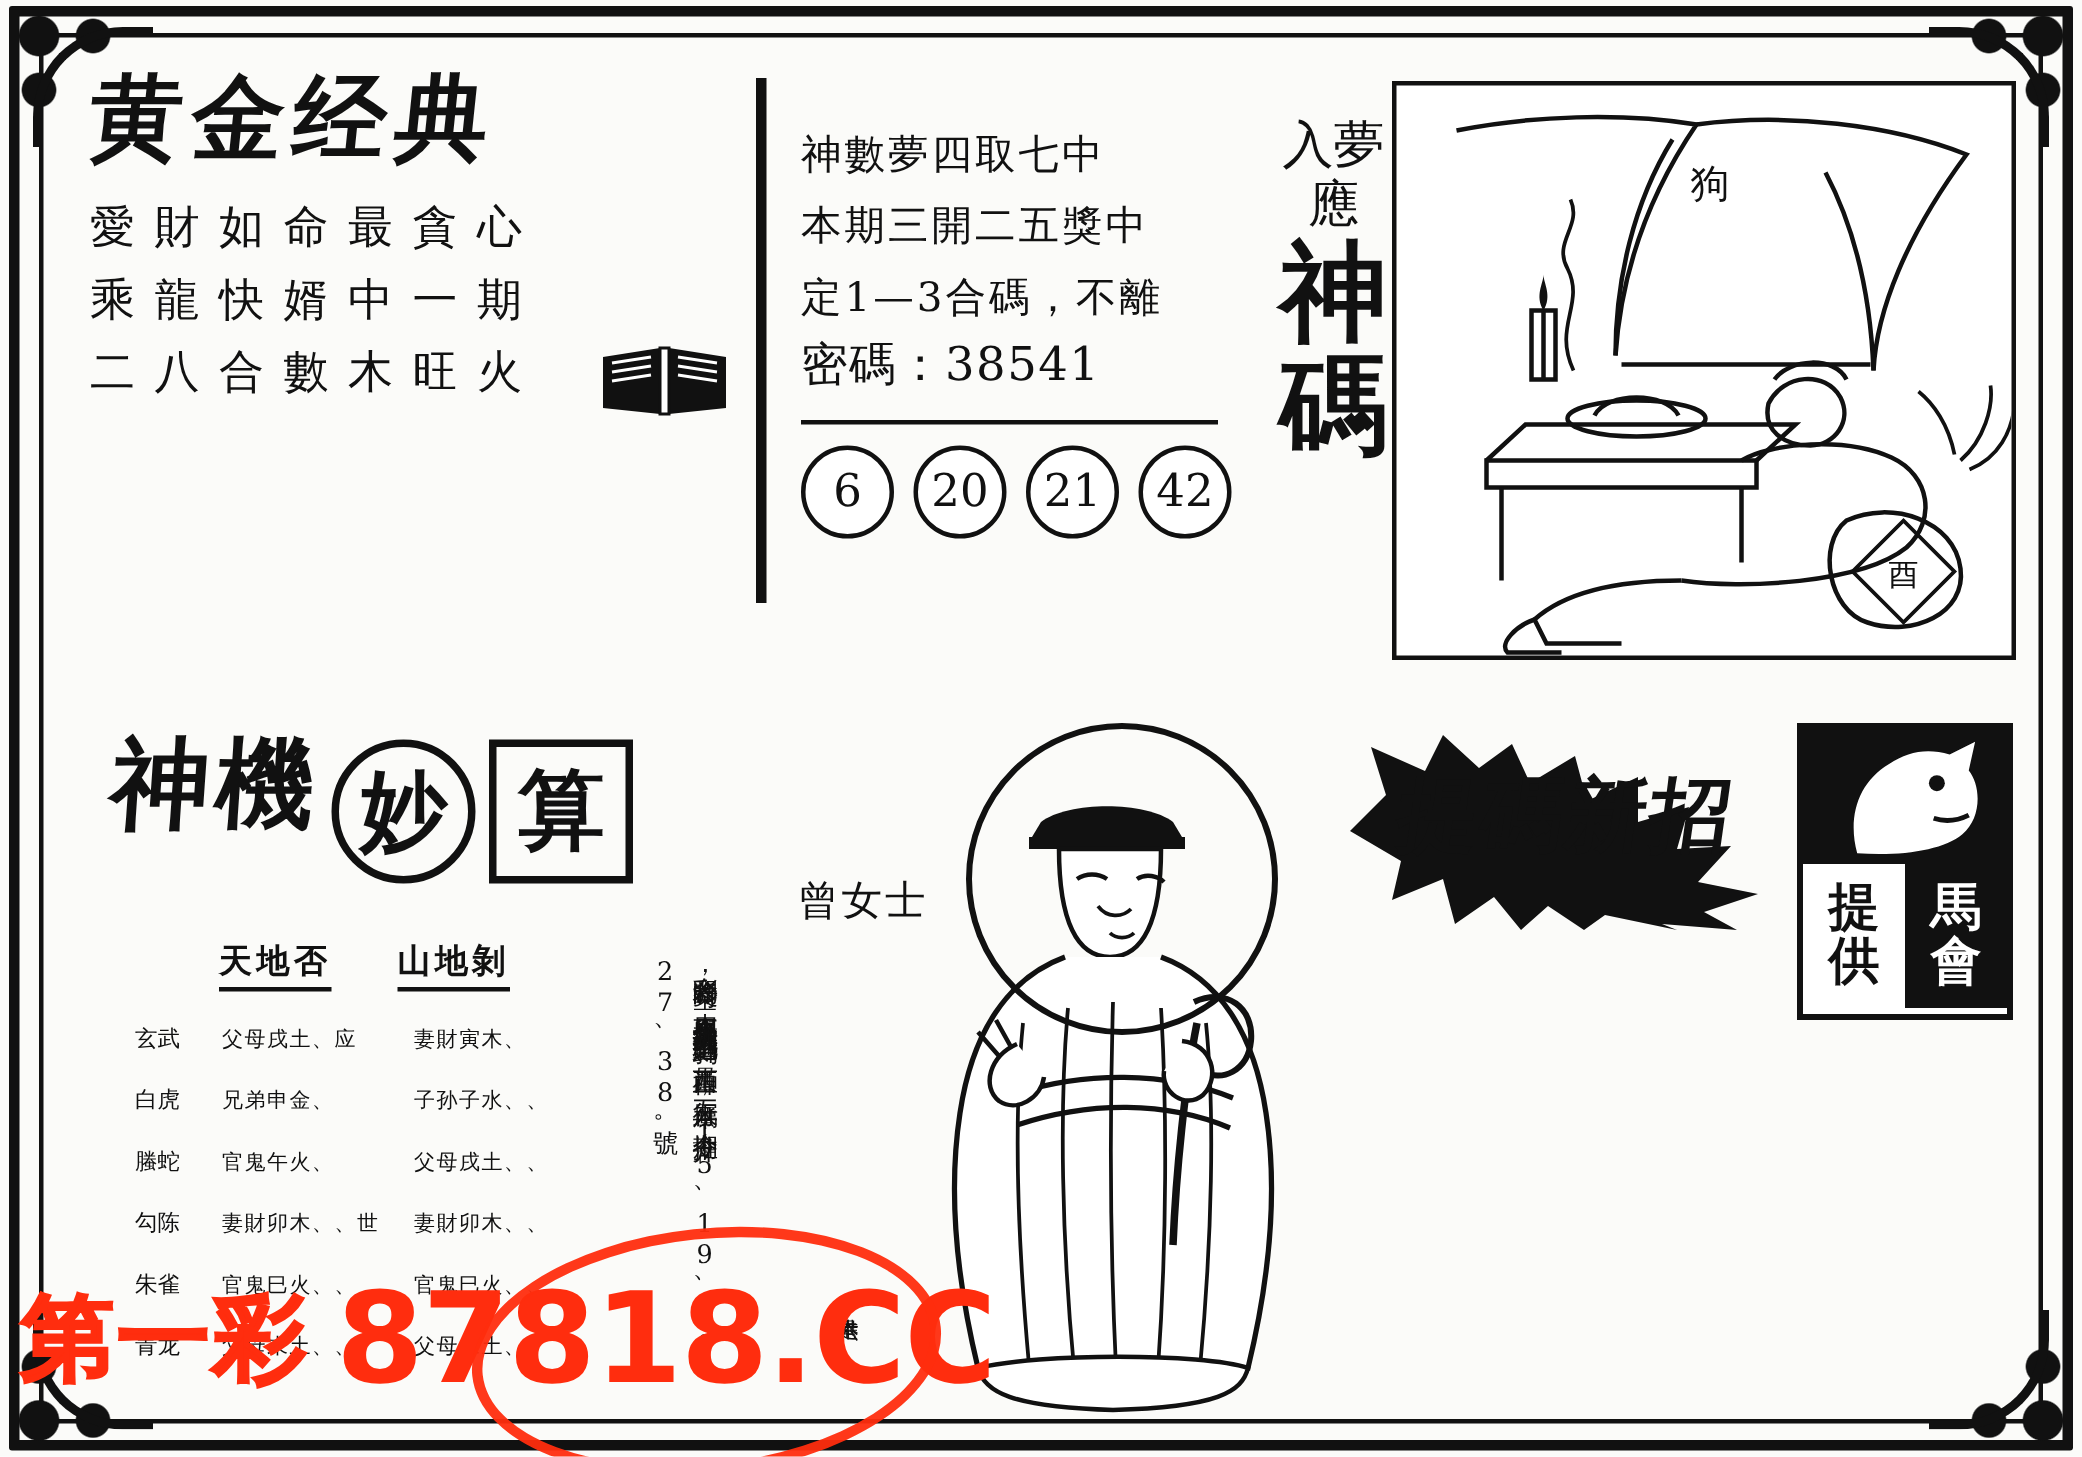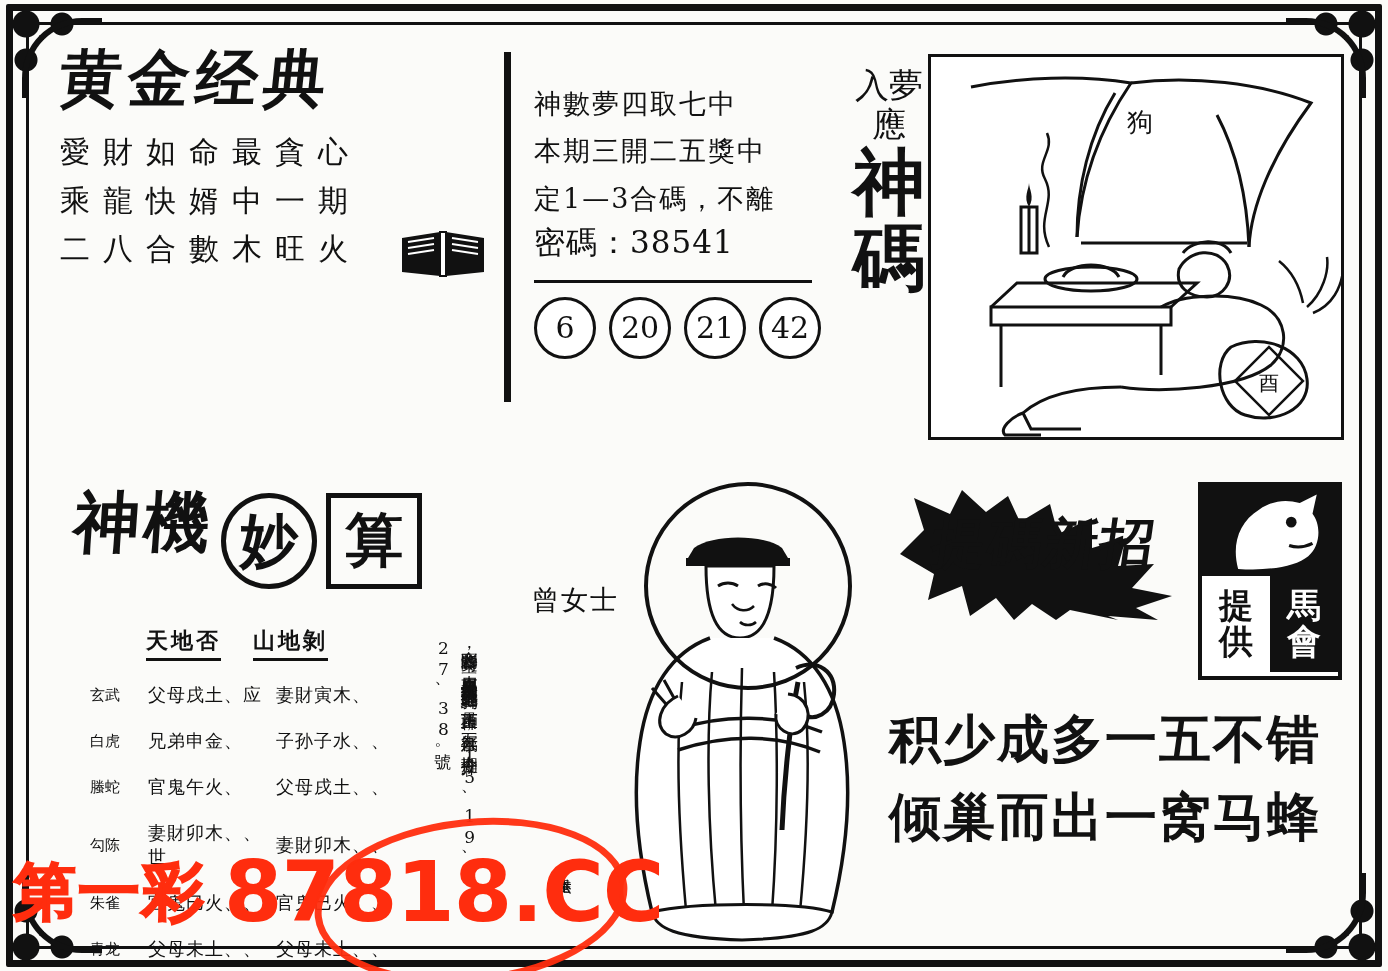--- a/index.html
+++ b/index.html
@@ -89,21 +89,21 @@
   .balls{display:flex;gap:13px;}
   .ball{
     width:56px;height:56px;border:3px solid #111;border-radius:50%;
     display:flex;align-items:center;justify-content:center;
     font-family:"DejaVu Serif","Liberation Serif",serif;
     font-size:30px;color:#111;background:#fff;
   }
 
   
   .vert-title{
-    position:absolute;left:812px;top:36px;width:86px;
+    position:absolute;left:812px;top:48px;width:86px;
     font-family:"DejaVu Serif","Liberation Serif",serif;
     color:#111;text-align:center;
   }
   .vert-title .s{font-size:34px;line-height:1.15;letter-spacing:0;}
   .vert-title .l{font-size:72px;line-height:1.05;font-weight:bold;}
 
   
   .illus{
     position:absolute;right:10px;top:24px;width:410px;height:380px;
     border:3px solid #111;background:#fff;overflow:hidden;
@@ -133,30 +133,30 @@
     width:86px;height:86px;border:5px solid #111;
     font-size:58px;font-weight:bold;vertical-align:middle;margin:0 2px;
   }
   .ml-sub{
     position:absolute;left:498px;top:552px;font-size:27px;
     font-family:"DejaVu Serif","Liberation Serif",serif;color:#111;letter-spacing:2px;
   }
 
   
   .hex{position:absolute;left:56px;top:596px;width:330px;}
-  .hex-head{display:flex;gap:32px;margin-left:56px;}
+  .hex-head{display:flex;gap:44px;margin-left:56px;}
   .hex-head div{
     font-size:22px;font-weight:bold;color:#111;
     font-family:"DejaVu Serif","Liberation Serif",serif;
     border-bottom:3px solid #111;padding-bottom:2px;letter-spacing:3px;
   }
   .hex-row{display:flex;align-items:center;margin-top:22px;}
   .hex-row .g{width:58px;font-size:15px;color:#111;
     font-family:"DejaVu Serif","Liberation Serif",serif;}
-  .hex-row .c{width:128px;font-size:18px;color:#111;
+  .hex-row .c{width:128px;font-size:14px;color:#111;
     font-family:"DejaVu Serif","Liberation Serif",serif;letter-spacing:1px;}
 
   
   .vcomment{
     position:absolute;left:396px;top:608px;height:330px;
     writing-mode:vertical-rl;text-orientation:upright;
     font-family:"DejaVu Serif","Liberation Serif",serif;
     font-size:17px;line-height:1.55;color:#111;letter-spacing:1px;
     max-height:330px;
   }
@@ -415,24 +415,20 @@
           <span>提</span>
           <span>供</span>
         </div>
         <div class="cell inv">
           <span>馬</span>
           <span>會</span>
         </div>
       </div>
     </div>
 
-    <div class="slogan">
-      <div>积少成多一五不错</div>
-      <div>倾巢而出一窝马蜂</div>
-    </div>
 
   </div>
 
   <div class="watermark">
     <div class="wm-cn">第一彩</div>
     <div class="wm-num">87818.CC</div>
     <div class="wm-ring"></div>
   </div>
 
 </div>

